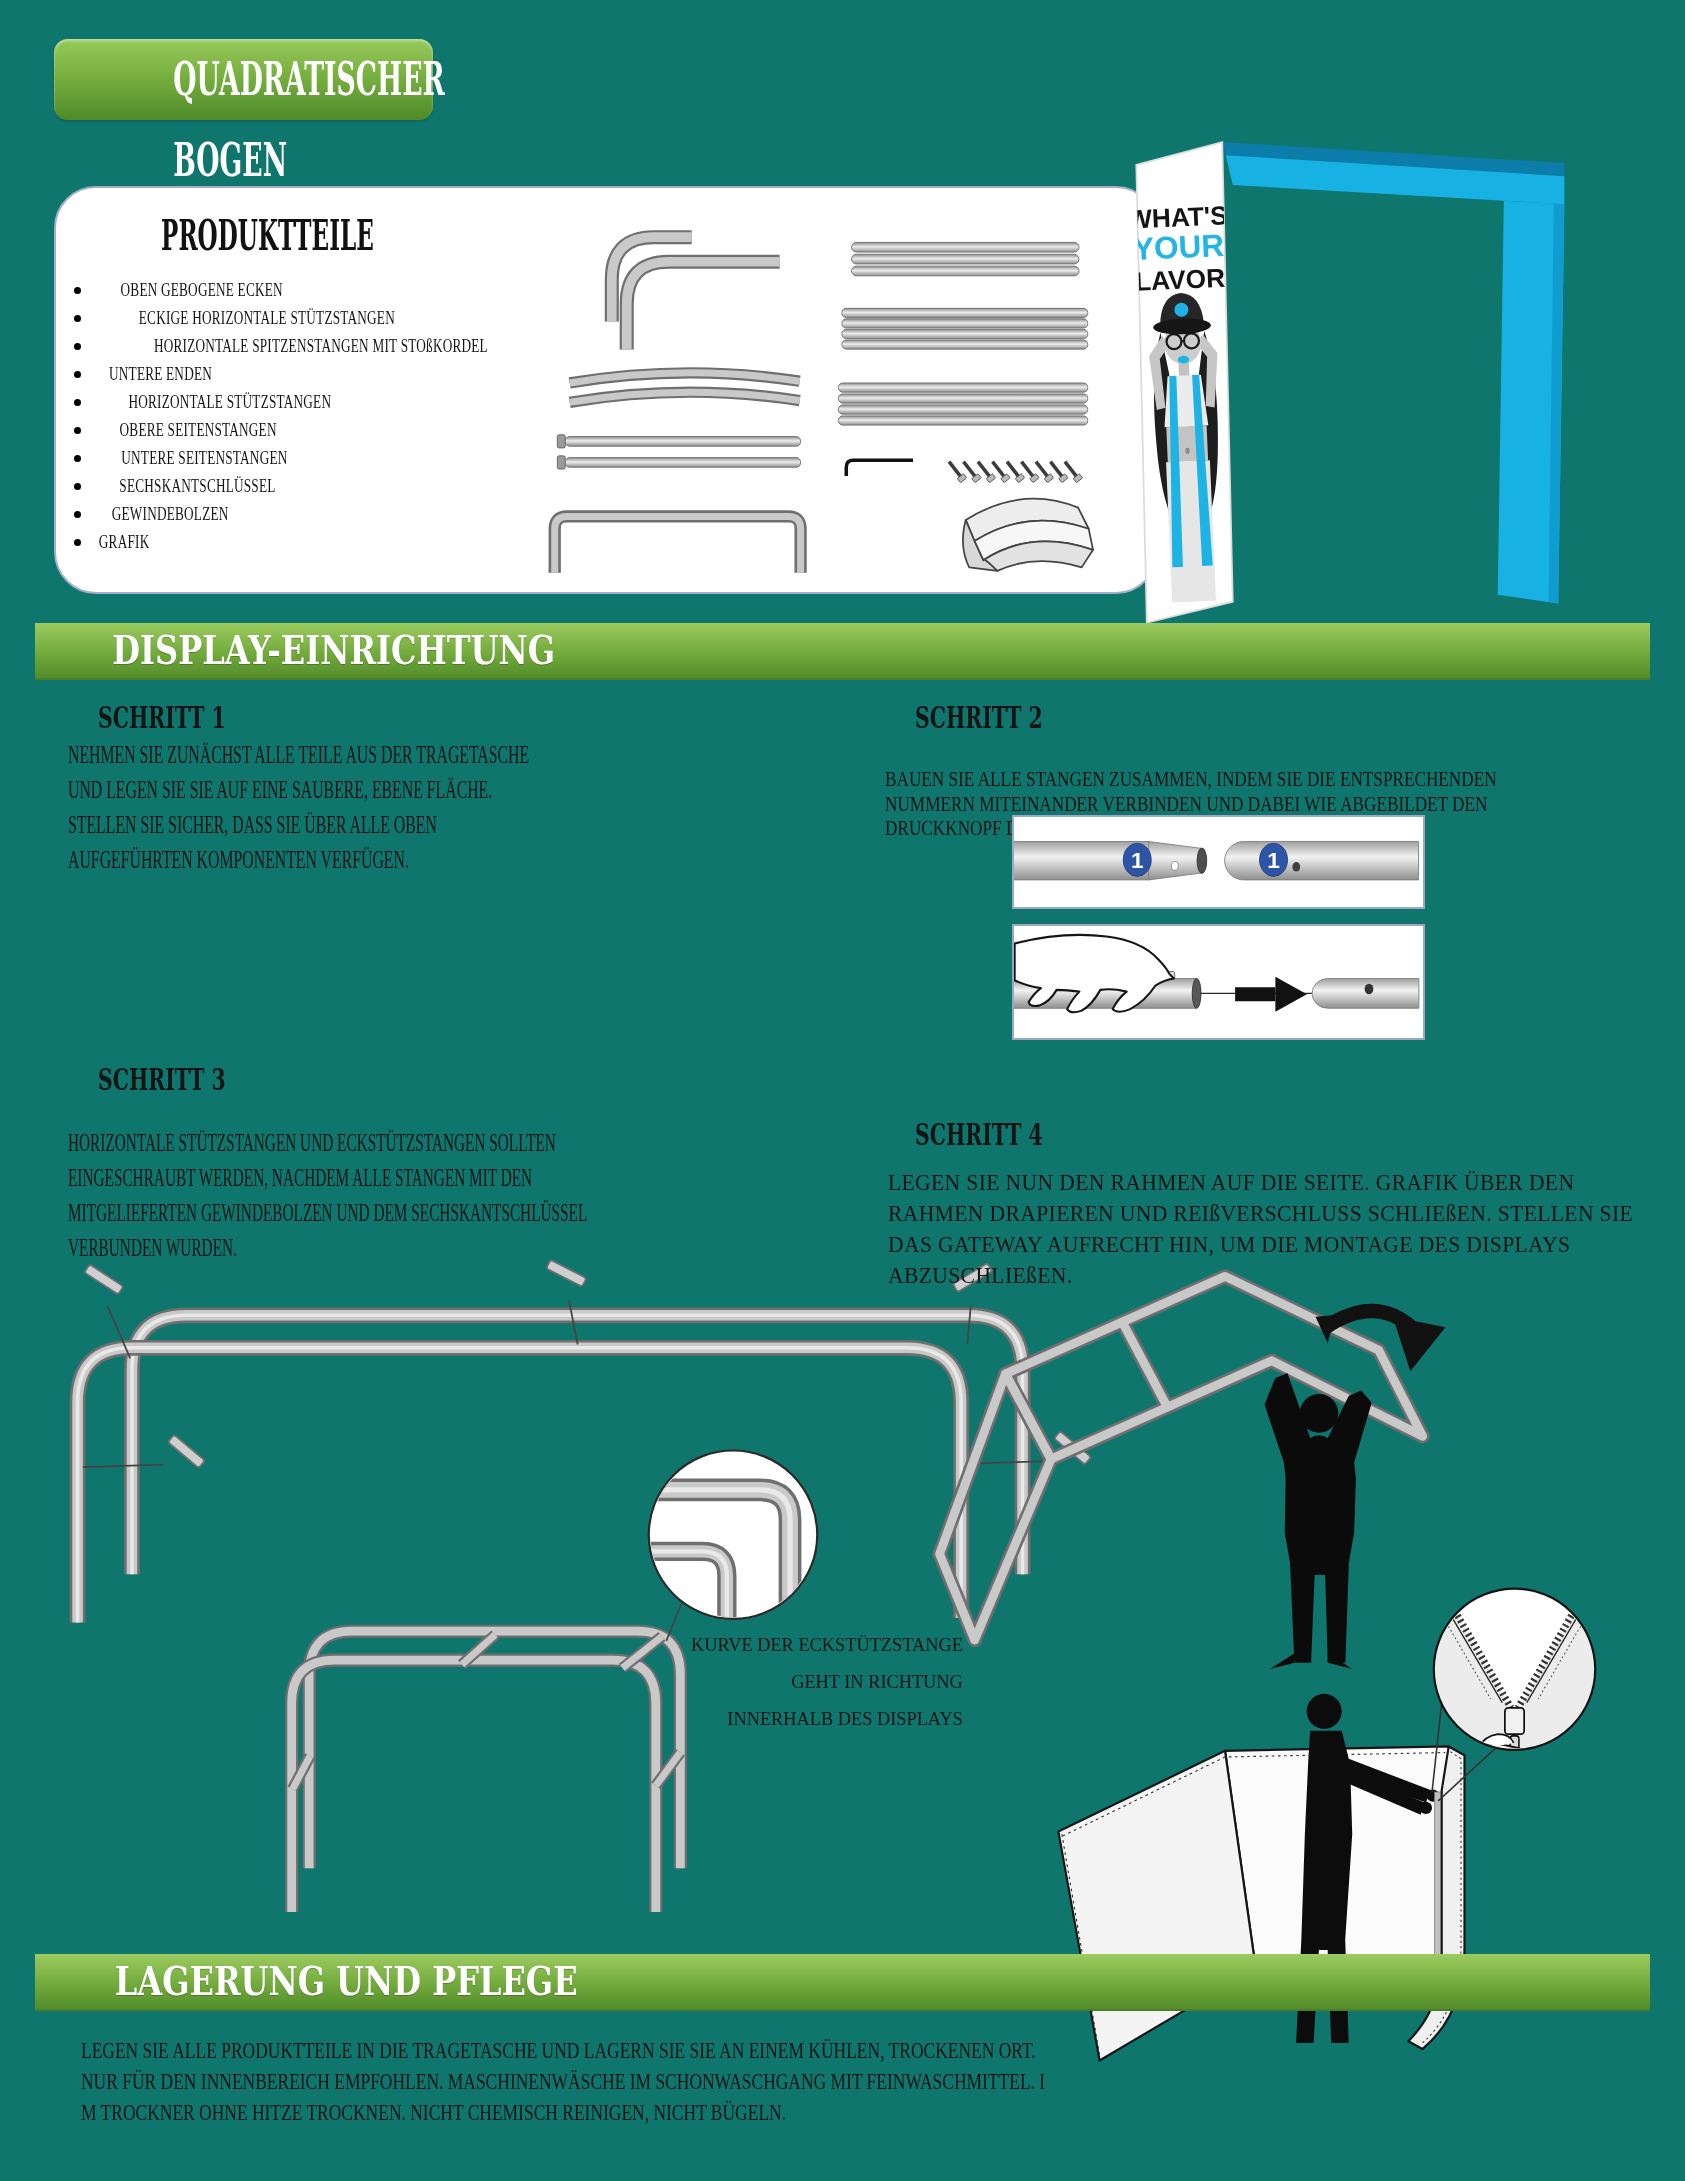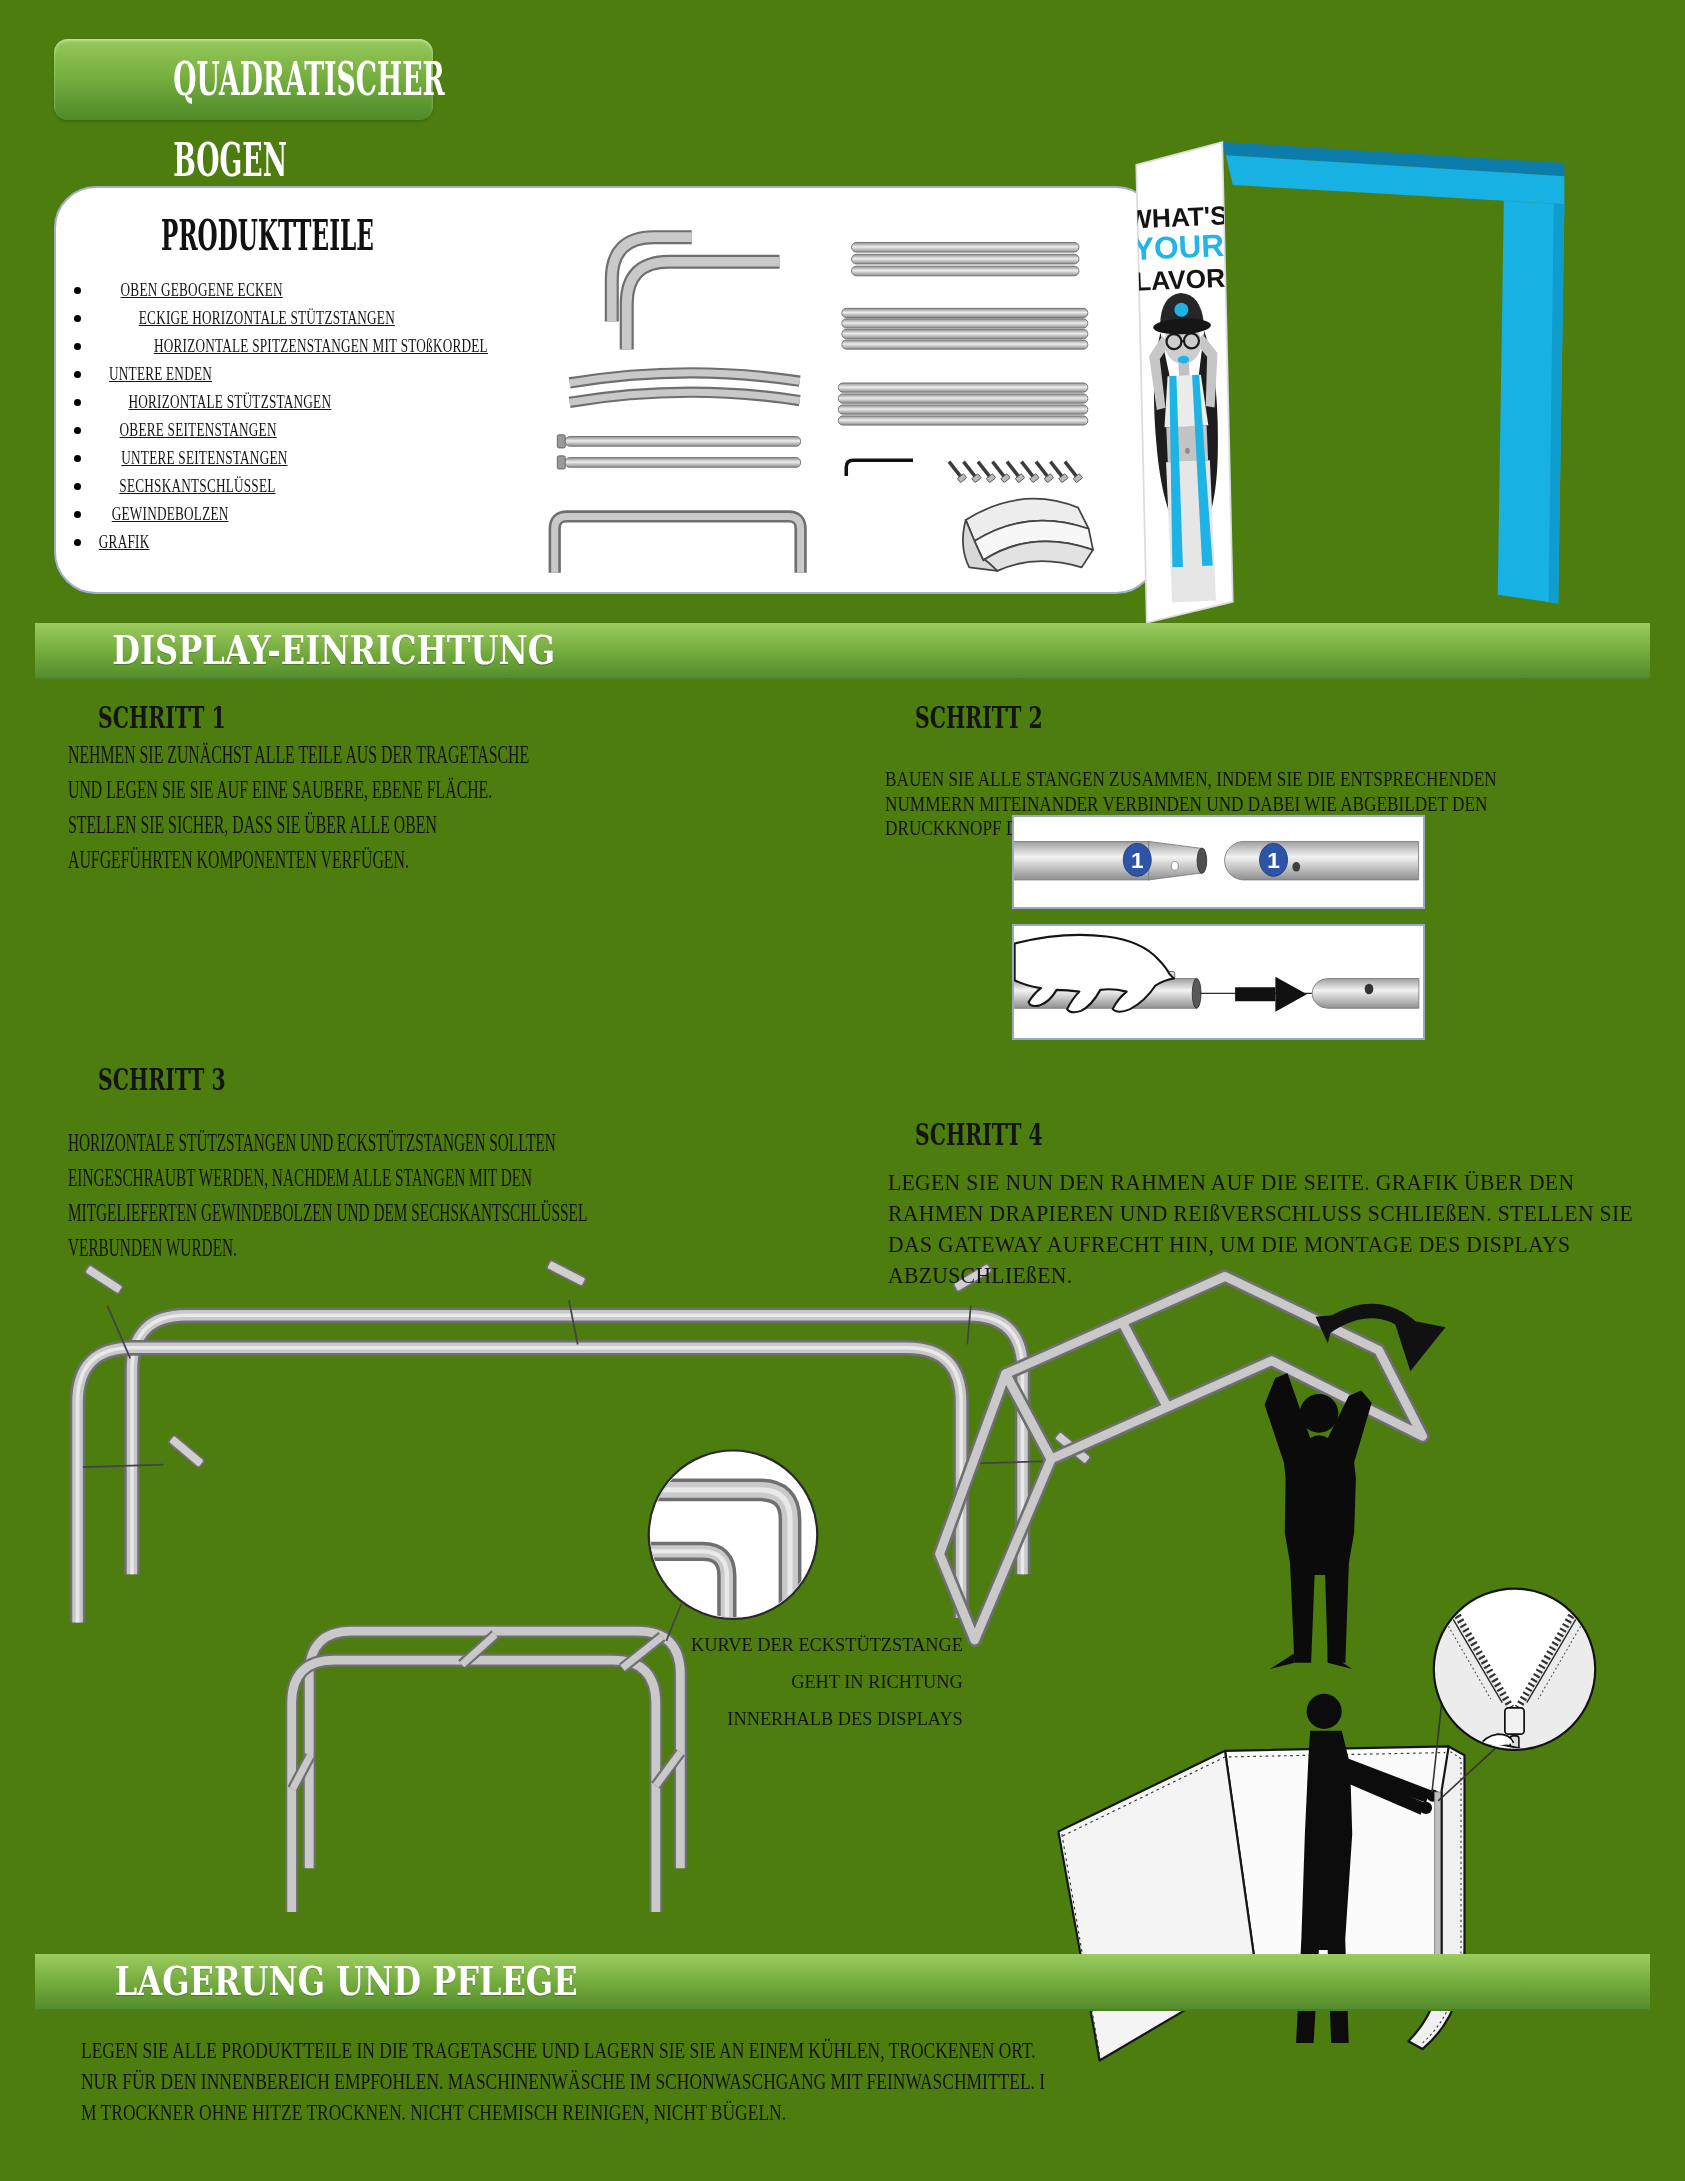--- a/index.html
+++ b/index.html
@@ -1,36 +1,36 @@
 <!DOCTYPE html>
 <html style="font-size:14px"><head>
 <meta charset="utf-8">
 <style>
   html,body{margin:0;padding:0;background:#fff;}
-  #canvas{position:relative;width:1685px;height:2181px;background:#4d7c0f;overflow:hidden;
+  #canvas{position:relative;width:1685px;height:2181px;background:#0f766e;overflow:hidden;
           font-family:"Liberation Serif",serif;color:#141414;}
   .abs{position:absolute;}
   .slab{font-family:"DejaVu Serif",serif;font-weight:bold;}
 
   
   .badge{left:54px;top:39px;width:379px;height:81px;border-radius:14px;
          background:linear-gradient(180deg,#97c95b 0%,#78b040 45%,#4e8a29 100%);
          box-shadow:inset 0 1.8px 2.6px rgba(255,255,255,.45), 0 1.8px 2.6px rgba(0,0,0,.15);}
   .badge .t{position:absolute;left:21px;top:0;line-height:81px;font-size:46px;color:#fff;
             transform:scaleX(.58);}
   .banner{left:35px;width:1615px;height:55px;
           background:linear-gradient(180deg,#9ccb5f 0%,#72aa3c 55%,#548c2b 100%);
           border-bottom:2.6px solid #4a7f26;}
   .banner .t{position:absolute;left:22px;top:0;line-height:53px;font-size:40px;color:#fff;
              transform:scaleX(.8);text-shadow:0 0.9px 0.9px rgba(0,0,0,.25);}
 
   
   .parts-box{left:54px;top:186px;width:1100px;height:404px;border:2.6px solid #a2aecb;border-radius:42px;background:#fff;}
   .parts-heading{left:18.4px;top:23px;font-size:42px;color:#111;transform:scaleX(.55);}
-  .parts-list{left:18.4px;top:88px;list-style:none;margin:0;padding:0;text-decoration:underline;}
+  .parts-list{left:18.4px;top:88px;list-style:none;margin:0;padding:0;}
   .parts-list li{height:28px;display:flex;align-items:center;}
   .dot{width:7px;height:7px;border-radius:50%;background:#000;margin-right:8px;flex:0 0 auto;}
   .parts-list .it{font-size:18.4px;letter-spacing:0.3px;transform:scaleX(.72);}
 
   
   .step-h{font-size:30px;transform:scaleX(.68);}
   .lines .ln{display:block;}
   .s1 .ln{font-size:25.5px;line-height:35px;transform:scaleX(.62);transform-origin:0 50%;white-space:nowrap;}
   .s2 .ln{font-size:21.5px;line-height:24.6px;transform:scaleX(.8);transform-origin:0 50%;white-space:nowrap;}
   .s3 .ln{font-size:25.5px;line-height:35px;transform:scaleX(.6);transform-origin:0 50%;white-space:nowrap;}

